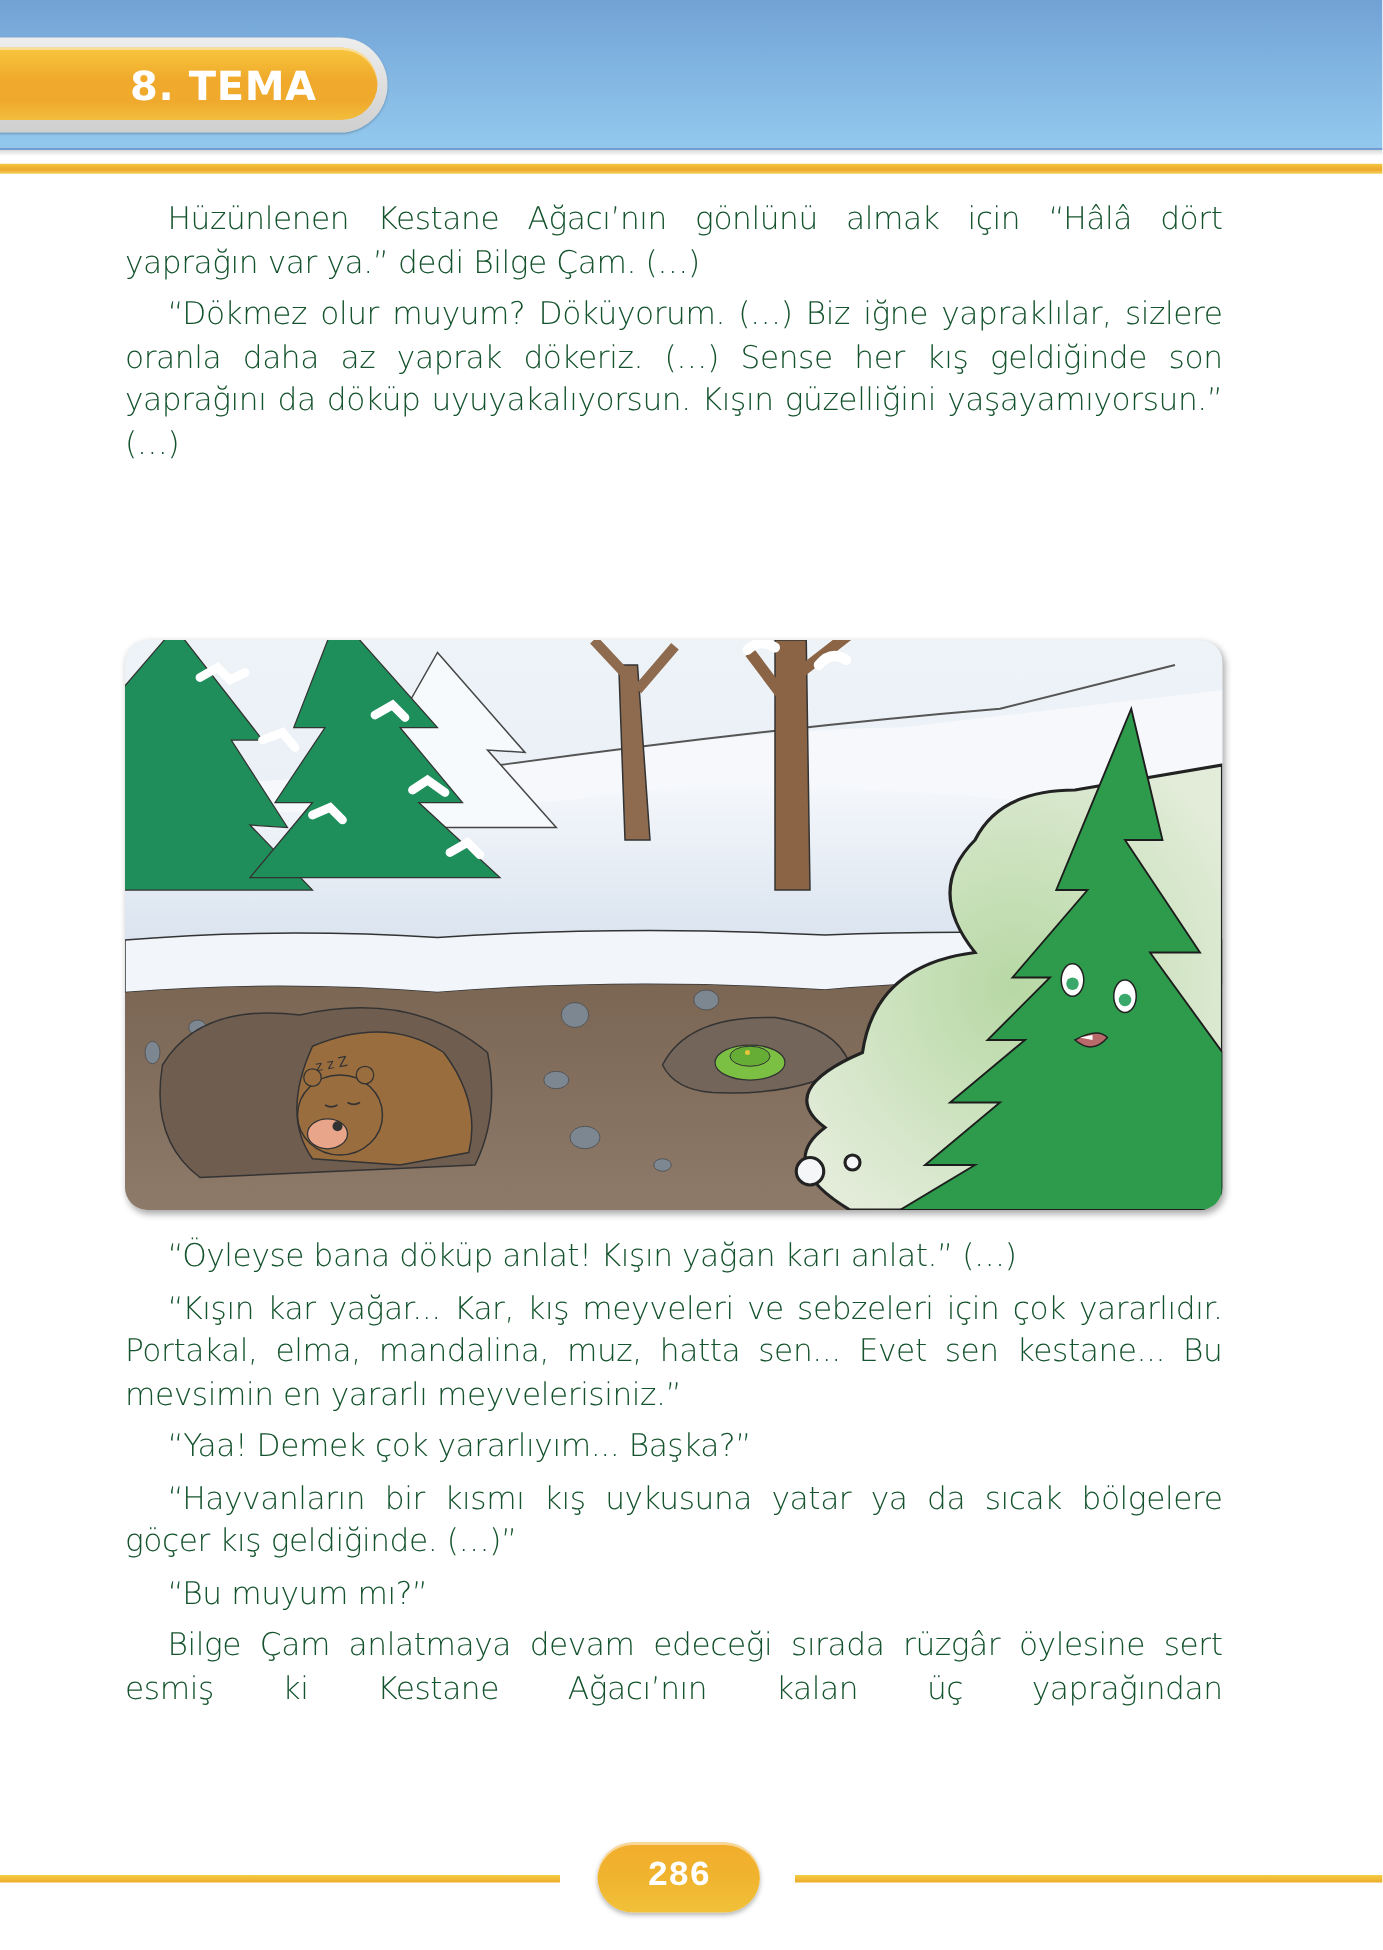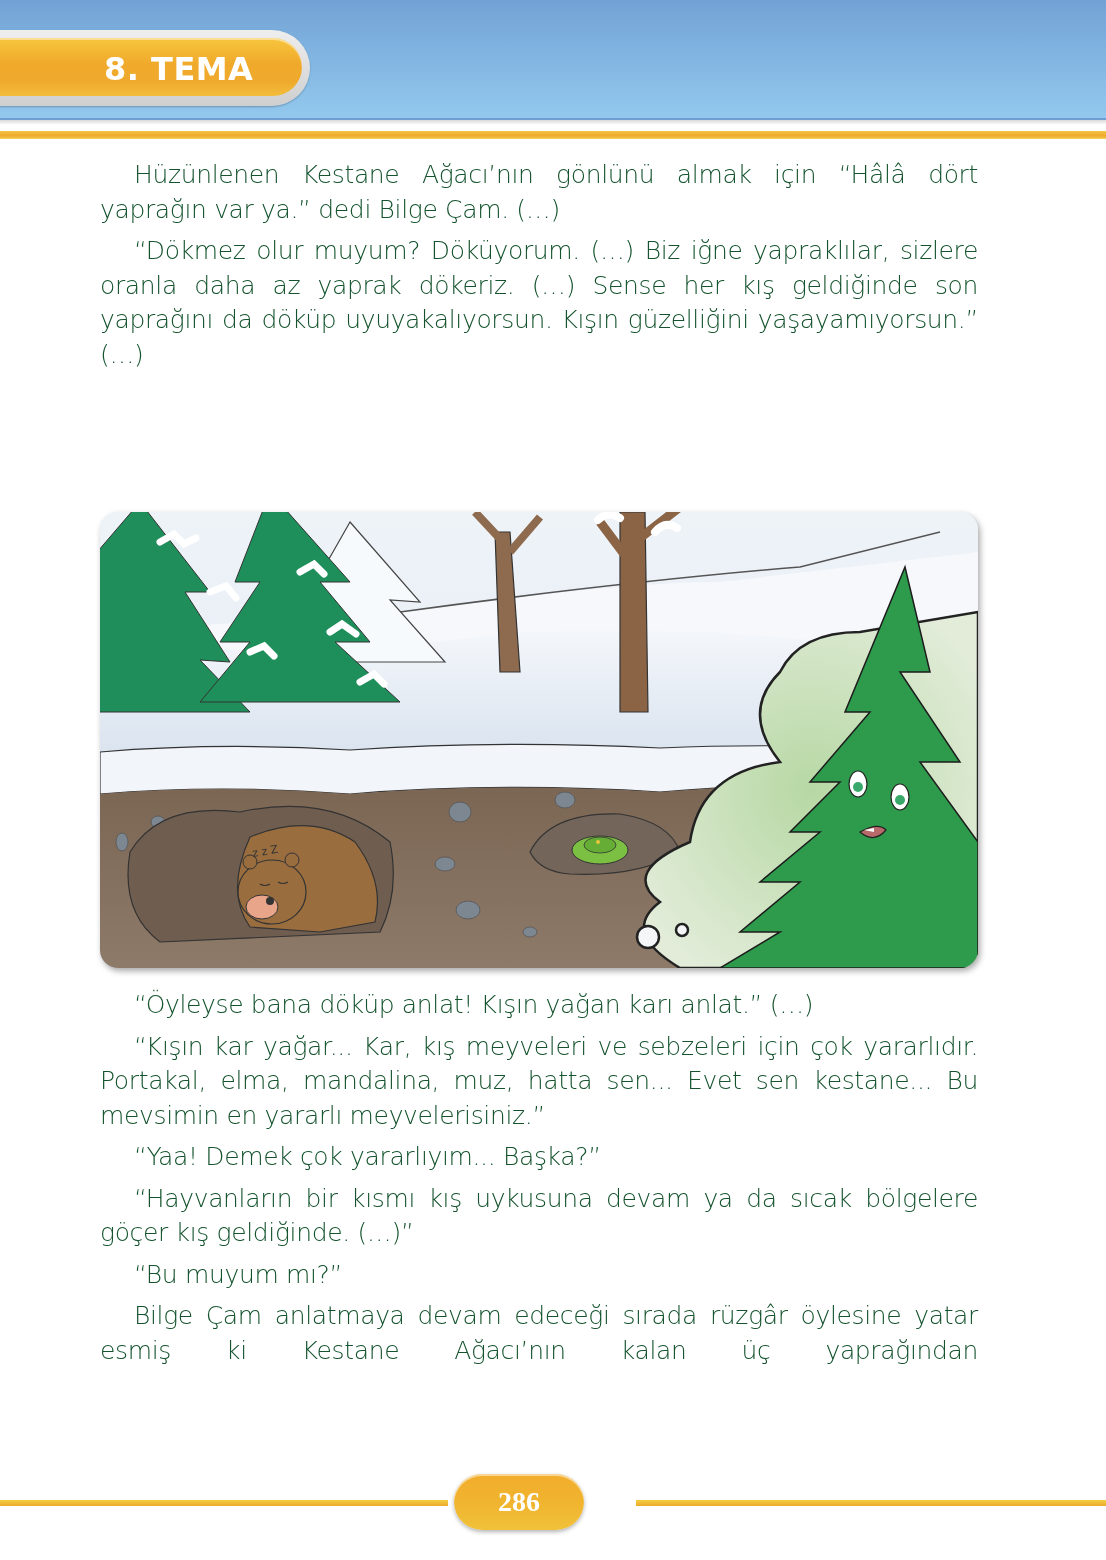--- a/index.html
+++ b/index.html
@@ -51,27 +51,27 @@
     box-shadow: 2px 3px 6px rgba(0,0,0,0.35);
     background: #e7eef6;
   }
   .illustration svg { display: block; }
 
   .footer-line-left { position: absolute; left: 0; top: 1500px; width: 448px; height: 6px;
     background: linear-gradient(to bottom, #f5cd45, #ecaa2b); }
   .footer-line-right { position: absolute; left: 636px; top: 1500px; width: 470px; height: 6px;
     background: linear-gradient(to bottom, #f5cd45, #ecaa2b); }
   .page-badge {
-    position: absolute; left: 454px; top: 1474px; width: 130px; height: 56px;
+    position: absolute; left: 478px; top: 1474px; width: 130px; height: 56px;
     border-radius: 28px;
     background: linear-gradient(to bottom, #f2ad2c 0%, #f0b42f 50%, #f1c13a 100%);
     box-shadow: 0 2px 4px rgba(0,0,0,0.3), inset 0 2px 0 rgba(255,255,255,0.5);
     text-align: center; line-height: 56px;
     color: #ffffff; font-weight: bold; font-size: 28px;
-    font-family: Liberation Serif, serif;
+    font-family: Liberation Mono, monospace;
   }
 </style>
 </head>
 <body>
 
 <div class="header-band"></div>
 <div class="header-white"></div>
 <div class="header-rule"></div>
 <div class="tema-pill-outer"></div>
 <div class="tema-pill"></div>
@@ -174,20 +174,20 @@
       <path d="M760 320 q14 12 26 -2 q-8 -8 -26 2 Z" fill="#b86a6a" stroke="#222" stroke-width="1.2"></path>
       <path d="M764 318 l10 -2 l0 4 z" fill="#ffffff"></path>
     </g>
   </svg>
 </div>
 
 <div class="text-block bottom-text">
   <p class="last-left">“Öyleyse bana döküp anlat! Kışın yağan karı anlat.” (…)</p>
   <p class="last-left">“Kışın kar yağar... Kar, kış meyveleri ve sebzeleri için çok yararlıdır. Portakal, elma, mandalina, muz, hatta sen... Evet sen kestane... Bu mevsimin en yararlı meyvelerisiniz.”</p>
   <p class="last-left">“Yaa! Demek çok yararlıyım... Başka?”</p>
-  <p class="last-left">“Hayvanların bir kısmı kış uykusuna devam ya da sıcak bölgelere göçer kış geldiğinde. (…)”</p>
+  <p class="last-left">“Hayvanların bir kısmı kış uykusuna yatar ya da sıcak bölgelere göçer kış geldiğinde. (…)”</p>
   <p class="last-left">“Bu muyum mı?”</p>
-  <p style="text-align-last: justify;">Bilge Çam anlatmaya devam edeceği sırada rüzgâr öylesine yatar esmiş ki Kestane Ağacı’nın kalan üç yaprağından</p>
+  <p style="text-align-last: justify;">Bilge Çam anlatmaya devam edeceği sırada rüzgâr öylesine sert esmiş ki Kestane Ağacı’nın kalan üç yaprağından</p>
 </div>
 
 <div class="footer-line-left"></div>
 <div class="footer-line-right"></div>
 <div class="page-badge">286</div>
 
 </body></html>

